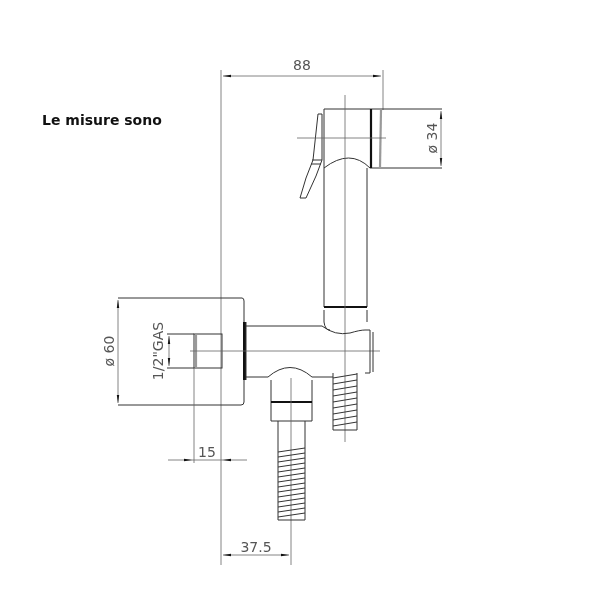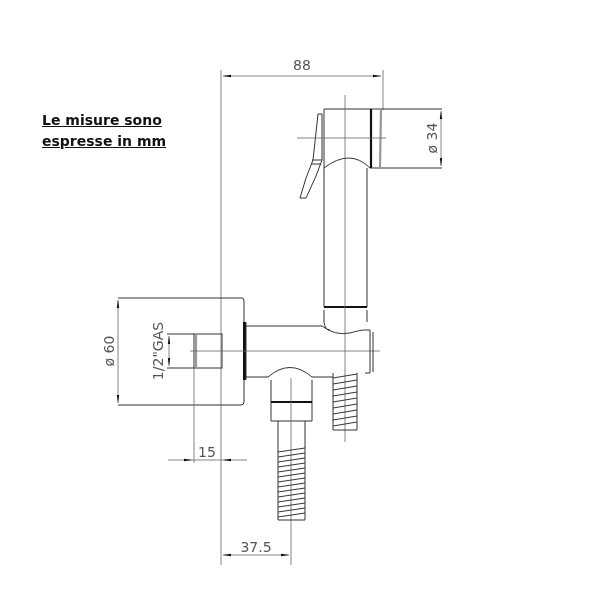--- a/index.html
+++ b/index.html
@@ -2,34 +2,33 @@
 <html><head>
   <meta charset="utf-8">
   <style>
     html, body { margin: 0; padding: 0; background: #ffffff; }
     body { width: 600px; height: 600px; position: relative; overflow: hidden; }
     .note {
       position: absolute; left: 42px; top: 110px;
       font-family: "DejaVu Sans", sans-serif; font-weight: bold;
       font-size: 14px; line-height: 21px; color: #111;
     }
-    .note div { white-space: nowrap; text-decoration: underline; }
+    .note div { white-space: nowrap; }
     svg { position: absolute; left: 0; top: 0; }
     .dim { font-family: "DejaVu Sans", sans-serif; font-size: 14px; fill: #555; }
     .ln { stroke: #333; stroke-width: 1; fill: none; }
     .lt { stroke: #666; stroke-width: 0.8; fill: none; }
     .bold { stroke: #111; stroke-width: 2.2; fill: none; }
     .grey { stroke: #999; stroke-width: 2.2; fill: none; }
   </style>
 </head>
 <body>
 
 <div class="note">
   <div>Le misure sono</div>
-  <div>espresse in mm</div>
 </div>
 
 <svg width="600" height="600" viewBox="0 0 600 600">
   <defs>
     <marker id="arr" viewBox="0 0 10 6" refX="10" refY="3" markerWidth="10" markerHeight="6" orient="auto-start-reverse">
       <path d="M0,1.5 L10,3 L0,4.5 Z" fill="#111"></path>
     </marker>
   </defs>
 
   <g>

